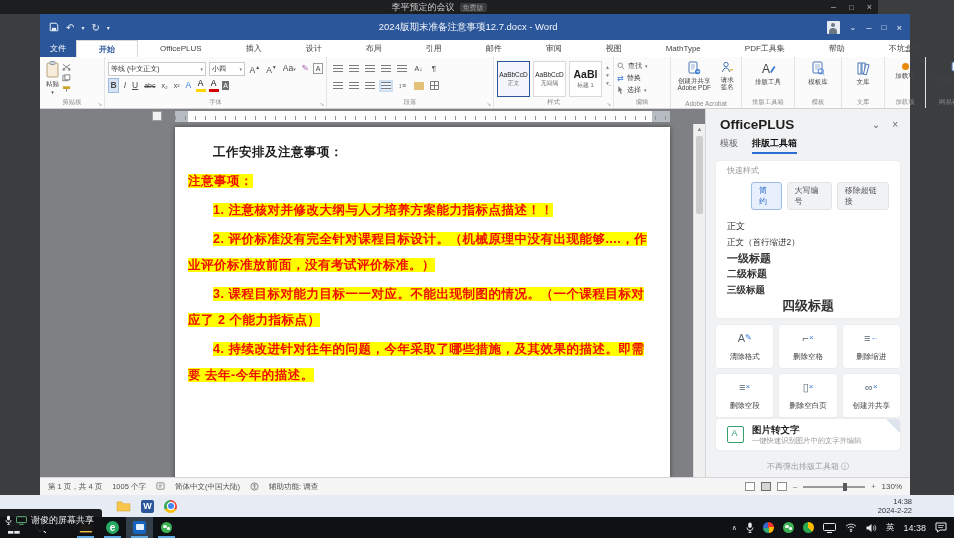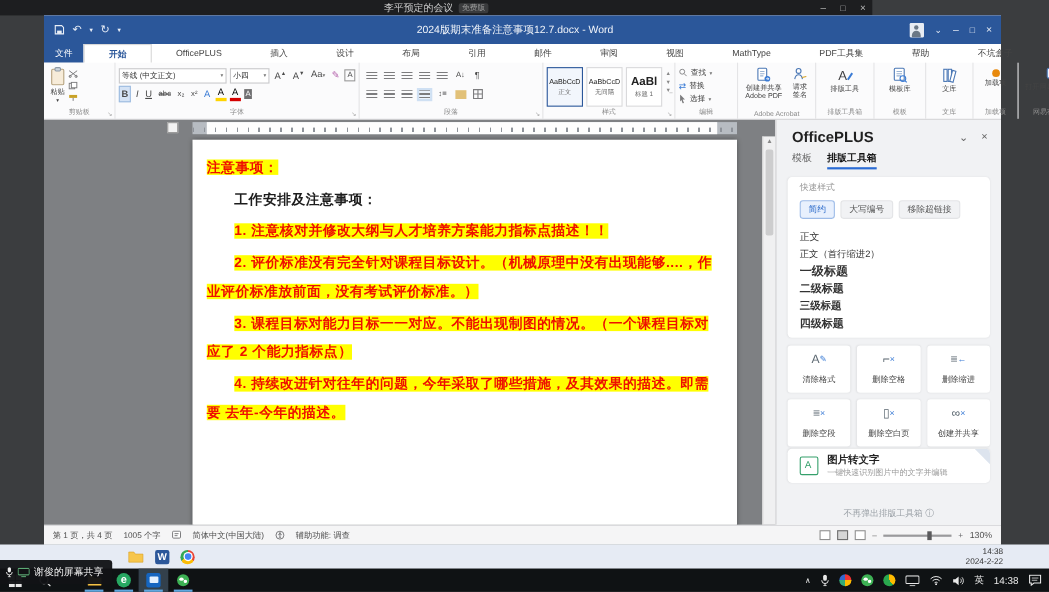--- a/index.html
+++ b/index.html
@@ -1,19 +1,19 @@
 <!DOCTYPE html>
 <html><head>
 <meta charset="utf-8">
 <style>
   html,body{margin:0;padding:0;}
   body{width:954px;height:538px;overflow:hidden;background:#3b3d3f;
        font-family:"Liberation Sans",sans-serif;-webkit-font-smoothing:antialiased;}
   
-  .meet-bar{position:absolute;left:0;top:0;width:793px;height:14px;background:#1d1e20;
+  .meet-bar{position:absolute;left:0;top:0;width:878px;height:14px;background:#1d1e20;
     display:flex;align-items:center;justify-content:center;color:#c9c9c9;font-size:9px;}
   .meet-badge{font-size:7px;color:#9b9b9b;background:#3a3b3d;border-radius:2px;padding:0 3px;margin-left:5px;line-height:9px;}
   .meet-ctrls{position:absolute;right:6px;top:0;height:14px;display:flex;align-items:center;gap:13px;color:#b9b9b9;font-size:9px;}
   
   .win{position:absolute;left:40px;top:14px;width:870px;height:481px;display:flex;flex-direction:column;background:#fff;}
   .titlebar{height:26px;background:#2b579a;display:flex;align-items:center;color:#fff;flex:none;}
   .qat{display:flex;align-items:center;gap:7px;padding-left:9px;font-size:10px;color:#e8eef7;}
   .qat .dd{font-size:6px;}
   .doc-title{flex:1;text-align:center;font-size:9.5px;color:#f2f5fa;white-space:nowrap;overflow:hidden;}
   .tb-right{display:flex;align-items:center;gap:10px;padding-right:8px;}
@@ -72,31 +72,31 @@
   .vsb .thumb{position:absolute;left:2px;right:2px;top:12px;height:78px;background:#cdcdce;border-radius:2px;}
   
   .pane{width:204px;flex:none;background:#f1f2f4;border-left:1px solid #d6d6d8;position:relative;display:flex;flex-direction:column;overflow:hidden;}
   .pane-head{display:flex;align-items:center;padding:8px 12px 2px 14px;}
   .pane-title{font-size:13.5px;color:#1f1f1f;font-weight:600;flex:1;}
   .pane-ico{color:#666;font-size:10px;margin-left:12px;}
   .pane-tabs{display:flex;gap:14px;padding:3px 14px 5px 14px;font-size:9px;color:#666;}
   .ptab-active{color:#111;font-weight:bold;border-bottom:2px solid #2b6cd4;padding-bottom:2px;}
   .card{background:#fff;border-radius:4px;margin:2px 10px 7px 10px;padding:4px 11px;box-shadow:0 0 2px rgba(0,0,0,.08);}
   .qs-label{font-size:8px;color:#999;}
-  .pills{display:flex;gap:5px;margin-top:6px;}
+  .pills{display:flex;gap:5px;margin-top:6px;margin-left:24px;}
   .pill{font-size:8px;color:#555;background:#f1f2f4;border:1px solid #e3e4e6;border-radius:3px;padding:2px 7px;}
   .pill.sel{color:#2667c9;background:#e8f0fd;border-color:#9dbbe8;}
   .slist{margin-top:8px;color:#333;}
   .slist div{line-height:16px;}
   .s-body{font-size:9px;}
   .s-body2{font-size:8.5px;}
   .s-h1{font-size:11px;font-weight:bold;}
   .s-h2{font-size:10px;font-weight:bold;}
   .s-h3{font-size:9.5px;font-weight:bold;}
-  .s-h4{font-size:10px;font-weight:bold;}
+  .s-h4{font-size:13px;font-weight:bold;text-align:center;}
   .s-main{font-size:12.5px;font-weight:bold;text-align:center;margin-top:4px;}
   .tools{display:grid;grid-template-columns:repeat(3,1fr);gap:6px;margin:0 10px;}
   .tool{background:#fff;border-radius:3px;padding:6px 0 5px 0;text-align:center;box-shadow:0 0 2px rgba(0,0,0,.08);}
   .tool .ic{display:block;height:14px;font-size:11px;color:#5b6770;position:relative;line-height:14px;}
   .tool .ic b{color:#3a7bd5;font-size:8px;font-weight:normal;vertical-align:top;}
   .tool .lb{font-size:7.5px;color:#444;}
   .ocr{display:flex;align-items:center;gap:8px;position:relative;overflow:hidden;}
   .ocr-ic{width:15px;height:15px;border:1.5px solid #35a06b;border-radius:2px;position:relative;flex:none;}
   .ocr-ic::after{content:"A";position:absolute;left:3.5px;top:1px;font-size:9px;color:#35a06b;}
   .ocr-t1{font-size:9.5px;color:#222;font-weight:bold;line-height:13px;}
@@ -425,22 +425,22 @@
 
   <div class="main">
     <div class="doc-col">
       <span class="tabsel"></span>
       <div class="ruler">
         <span class="ruler-inner"></span>
         <span class="ticks"></span>
       </div>
       <div class="viewport">
         <div class="page">
+          <p class="para indent"><span>工作安排及注意事项：</span></p>
           <p class="para"><span class="hl">注意事项：</span></p>
-          <p class="para indent"><span>工作安排及注意事项：</span></p>
           <p class="para indent"><span class="hl">1. 注意核对并修改大纲与人才培养方案能力指标点描述！！</span></p>
           <p class="para indent"><span class="hl">2. 评价标准没有完全针对课程目标设计。（机械原理中没有出现能够....，作业评价标准放前面，没有考试评价标准。）</span></p>
           <p class="para indent"><span class="hl">3. 课程目标对能力目标一一对应。不能出现制图的情况。（一个课程目标对应了 2 个能力指标点）</span></p>
           <p class="para indent"><span class="hl">4. 持续改进针对往年的问题，今年采取了哪些措施，及其效果的描述。即需要 去年-今年的描述。</span></p>
           <p class="para indent"></p>
 
         </div>
       </div>
       <div class="vsb">
         <span class="up">▲</span>

